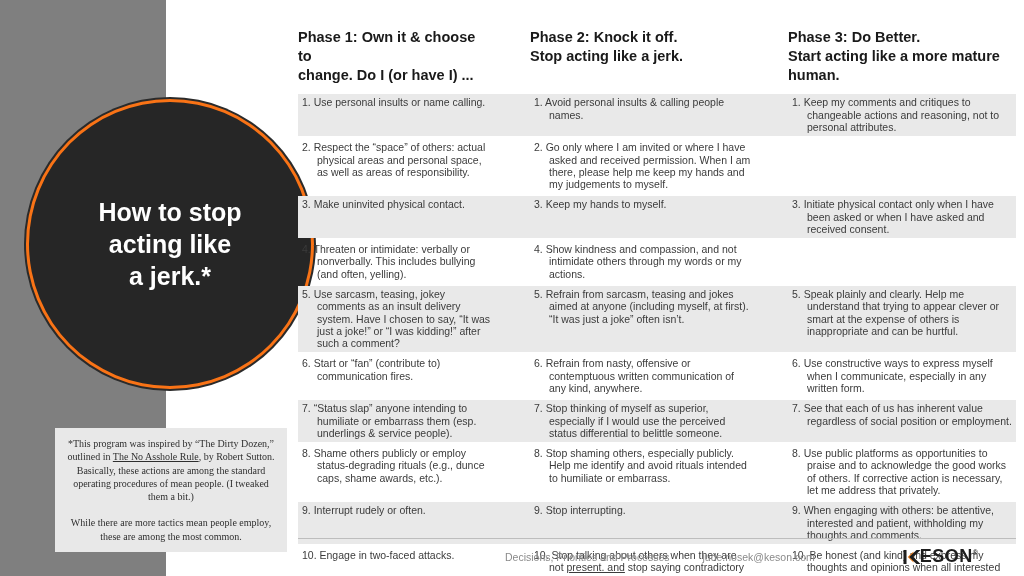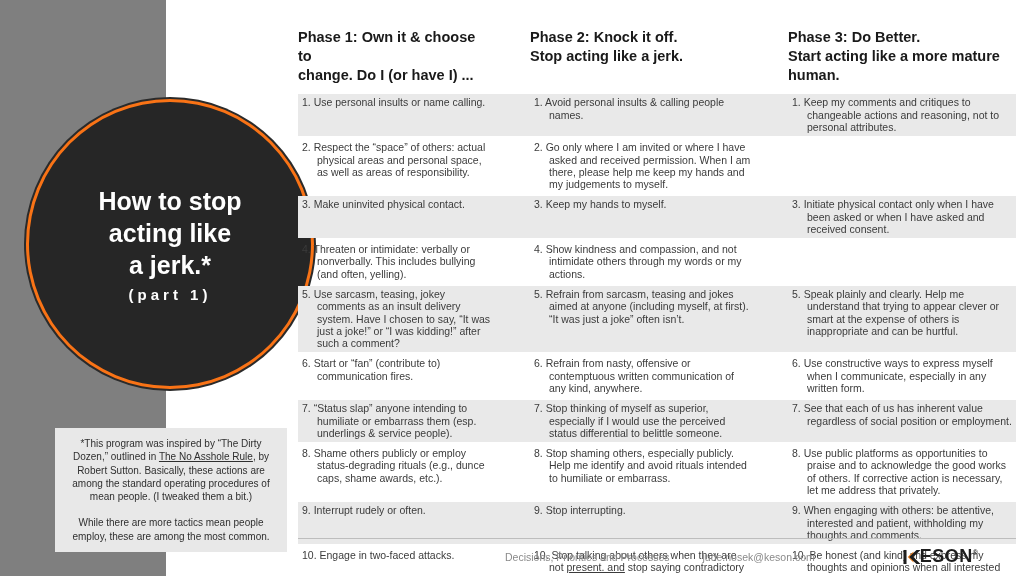--- a/index.html
+++ b/index.html
@@ -18,21 +18,21 @@
   }
   .circle-inner { color:#ffffff; }
   .title-line { font-size:25px; font-weight:bold; line-height:1.28; }
   .title-sub  { font-size:15px; font-weight:bold; letter-spacing:4px; margin-top:5px; }
 
   .footnote {
     position:absolute; left:55px; top:428px; width:212px; min-height:96px;
     background:#e8e8e8; color:#2f2f2f; padding:9px 10px;
     font-size:10px; line-height:1.33; text-align:center;
   }
-  .footnote p { margin:0; }
+  .footnote p { margin:0;font-family:Liberation Serif, serif; }
   .footnote .fn-p2 { margin-top:13px; }
   .u { text-decoration:underline; }
 
   .ptable { position:absolute; left:298px; top:28px; width:718px; }
   .thead, .trow {
     display:grid; grid-template-columns:192px 218px 1fr; column-gap:16px;gap:40px;
   }
   .thead { margin-bottom:9px; }
   .th { font-size:14.5px; font-weight:bold; color:#1a1a1a; line-height:1.32; }
   .trow { padding:2px 4px 3px 4px; margin-bottom:3px; }
@@ -54,21 +54,20 @@
 </head>
 <body>
 
 <div class="gray-bar"></div>
 
 <div class="circle">
   <div class="circle-inner">
     <div class="title-line">How to stop</div>
     <div class="title-line">acting like</div>
     <div class="title-line">a jerk.*</div>
-    <div class="title-sub">(part 1)</div>
   </div>
 </div>
 
 <div class="footnote">
   <p class="fn-p1"><span>*This program was inspired by “The Dirty Dozen,” outlined in </span><span class="u">The No Asshole Rule</span><span>, by Robert Sutton. Basically, these actions are among the standard operating procedures of mean people. (I tweaked them a bit.)</span></p>
   <p class="fn-p2">While there are more tactics mean people employ, these are among the most common.</p>
 </div>
 
 <div class="ptable">
   <div class="thead">

